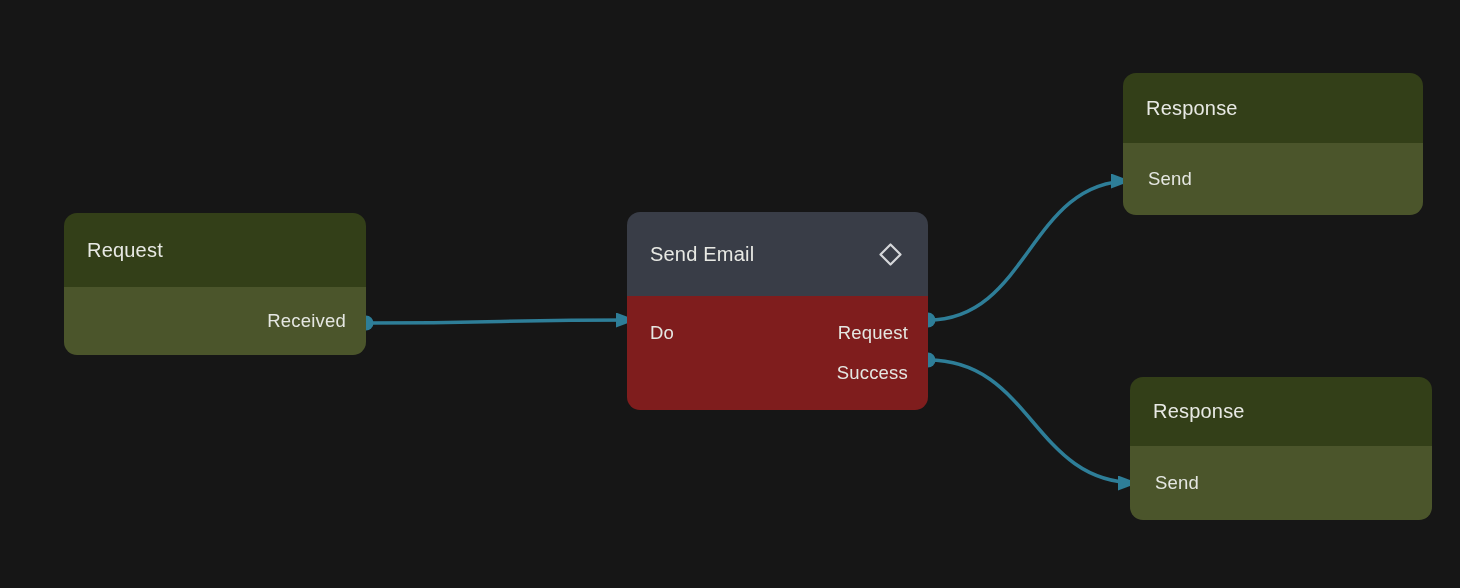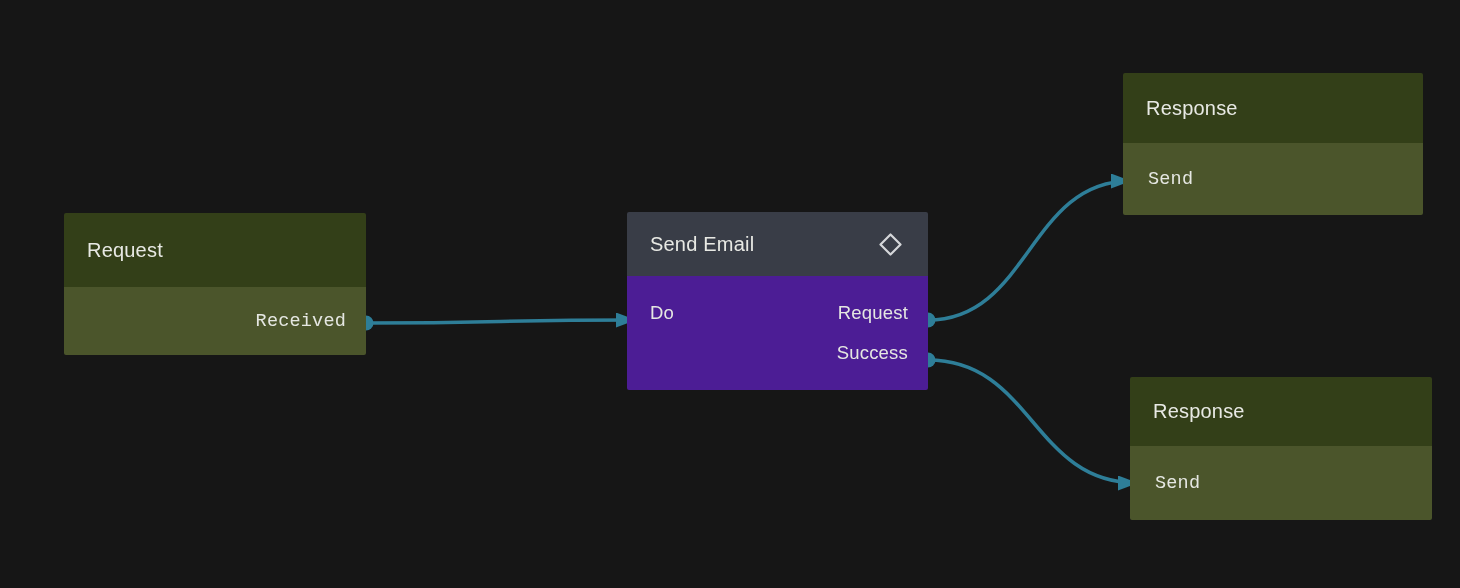--- a/index.html
+++ b/index.html
@@ -27,21 +27,21 @@
     stroke-width: 3.5;
   }
   #edge-layer circle.edge-dot {
     fill: var(--edge-color, #2e7e98);
   }
   #edge-layer marker path {
     fill: var(--edge-color, #2e7e98);
   }
   .node {
     position: absolute;
-    border-radius: 2px;
+    border-radius: 13px;
     overflow: hidden;
   }
   .node-header {
     display: flex;
     align-items: center;
     justify-content: space-between;
     padding: 0 24px 0 23px;
     box-sizing: border-box;
   }
   .node-title {
@@ -50,21 +50,20 @@
     letter-spacing: 0.2px;
     white-space: nowrap;
   }
   .node-body {
     box-sizing: border-box;
   }
   .node-body.single {
     display: flex;
     align-items: center;
     padding: 0 20px 0 25px;
-    font-family: Liberation Mono, monospace;
   }
   .node-body.single.out {
     justify-content: flex-end;
   }
   .node-body.multi {
     padding-top: 17px;
   }
   .port-row {
     display: flex;
     align-items: center;
@@ -117,29 +116,29 @@
   <div class="node" style="left: 64px; top: 213px; width: 302px;">
     <div class="node-header" style="height: 74px; background: rgb(51, 63, 24); align-items: center;">
       <span class="node-title">Request</span>
     </div>
     <div class="node-body single out" style="height: 68px; background: rgb(75, 85, 43);">
       <span class="port output">Received</span>
     </div>
   </div>
 
   <div class="node" style="left: 627px; top: 212px; width: 301px;">
-    <div class="node-header" style="height: 64px; background: rgb(57, 61, 71);">
+    <div class="node-header" style="height: 84px; background: rgb(57, 61, 71);">
       <span class="node-title">Send Email</span>
       <span class="diamond-wrap">
         <svg width="27" height="27" viewBox="0 0 27 27" fill="none" stroke-width="2.2" stroke-linejoin="round">
           <path d="M13.5 3.5 L23.5 13.5 L13.5 23.5 L3.5 13.5 Z"></path>
         </svg>
       </span>
     </div>
-    <div class="node-body multi" style="height: 114px; background: #4c1d95;">
+    <div class="node-body multi" style="height: 114px; background: #7f1d1d;">
       <div class="port-row">
         <span class="port input">Do</span>
         <span class="port output">Request</span>
       </div>
       <div class="port-row">
         <span class="spacer"></span>
         <span class="port output">Success</span>
       </div>
     </div>
   </div>

